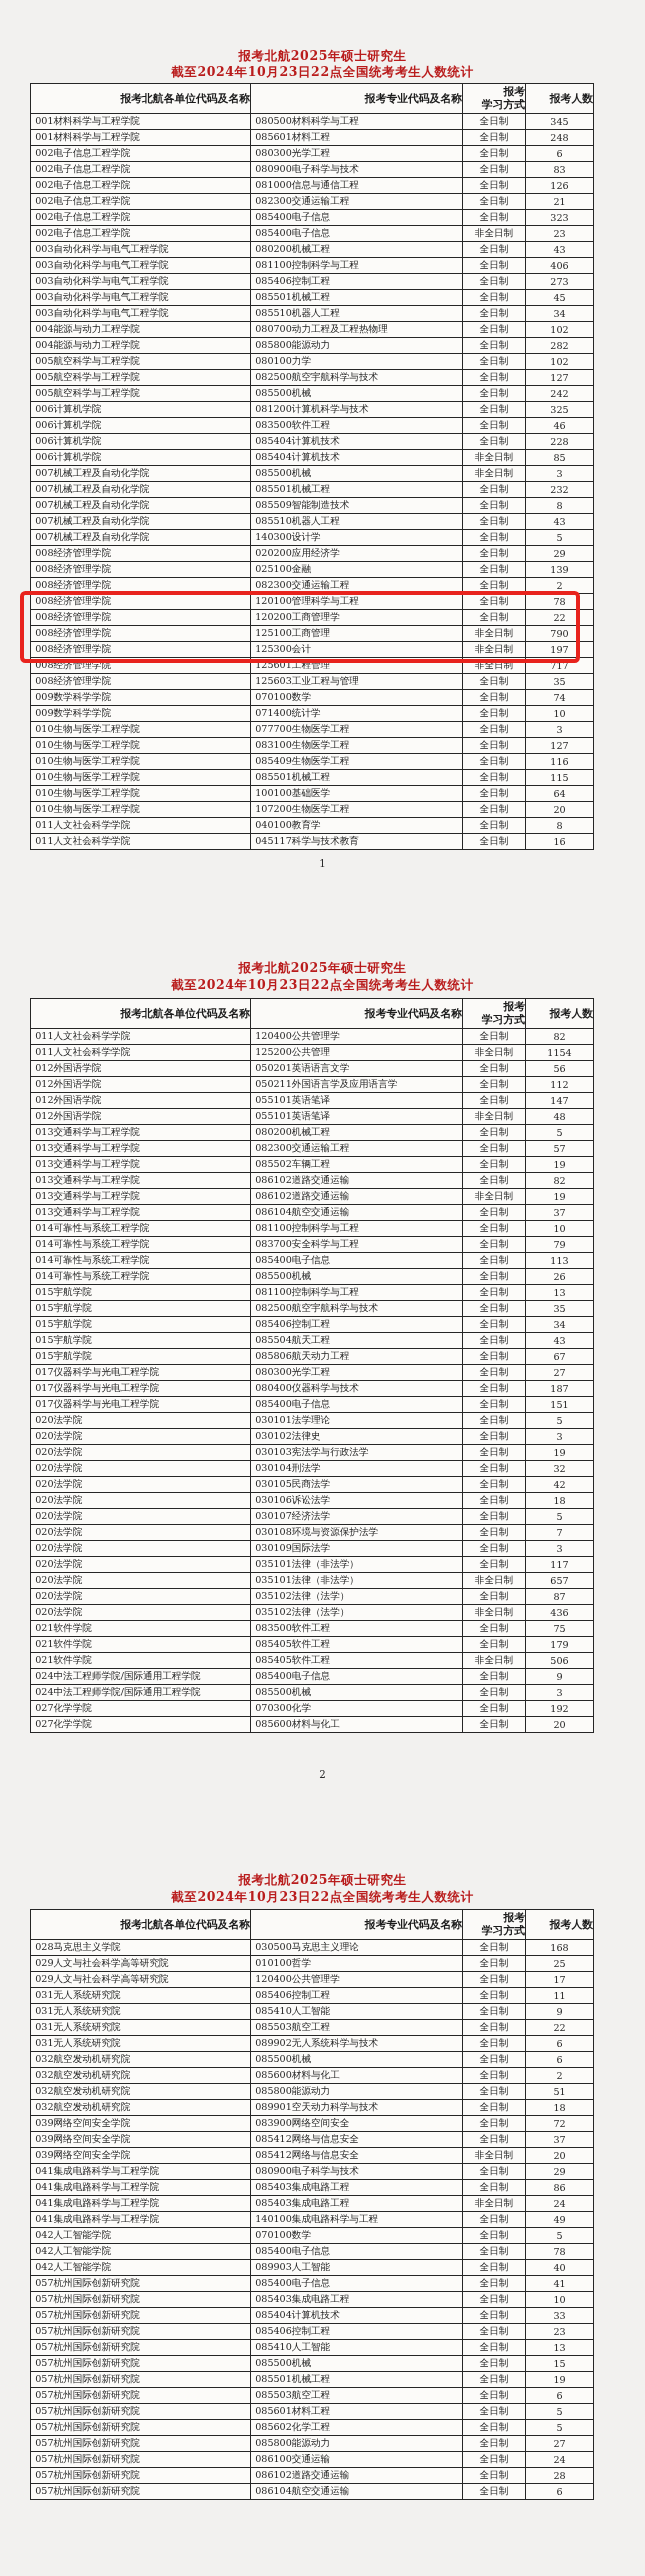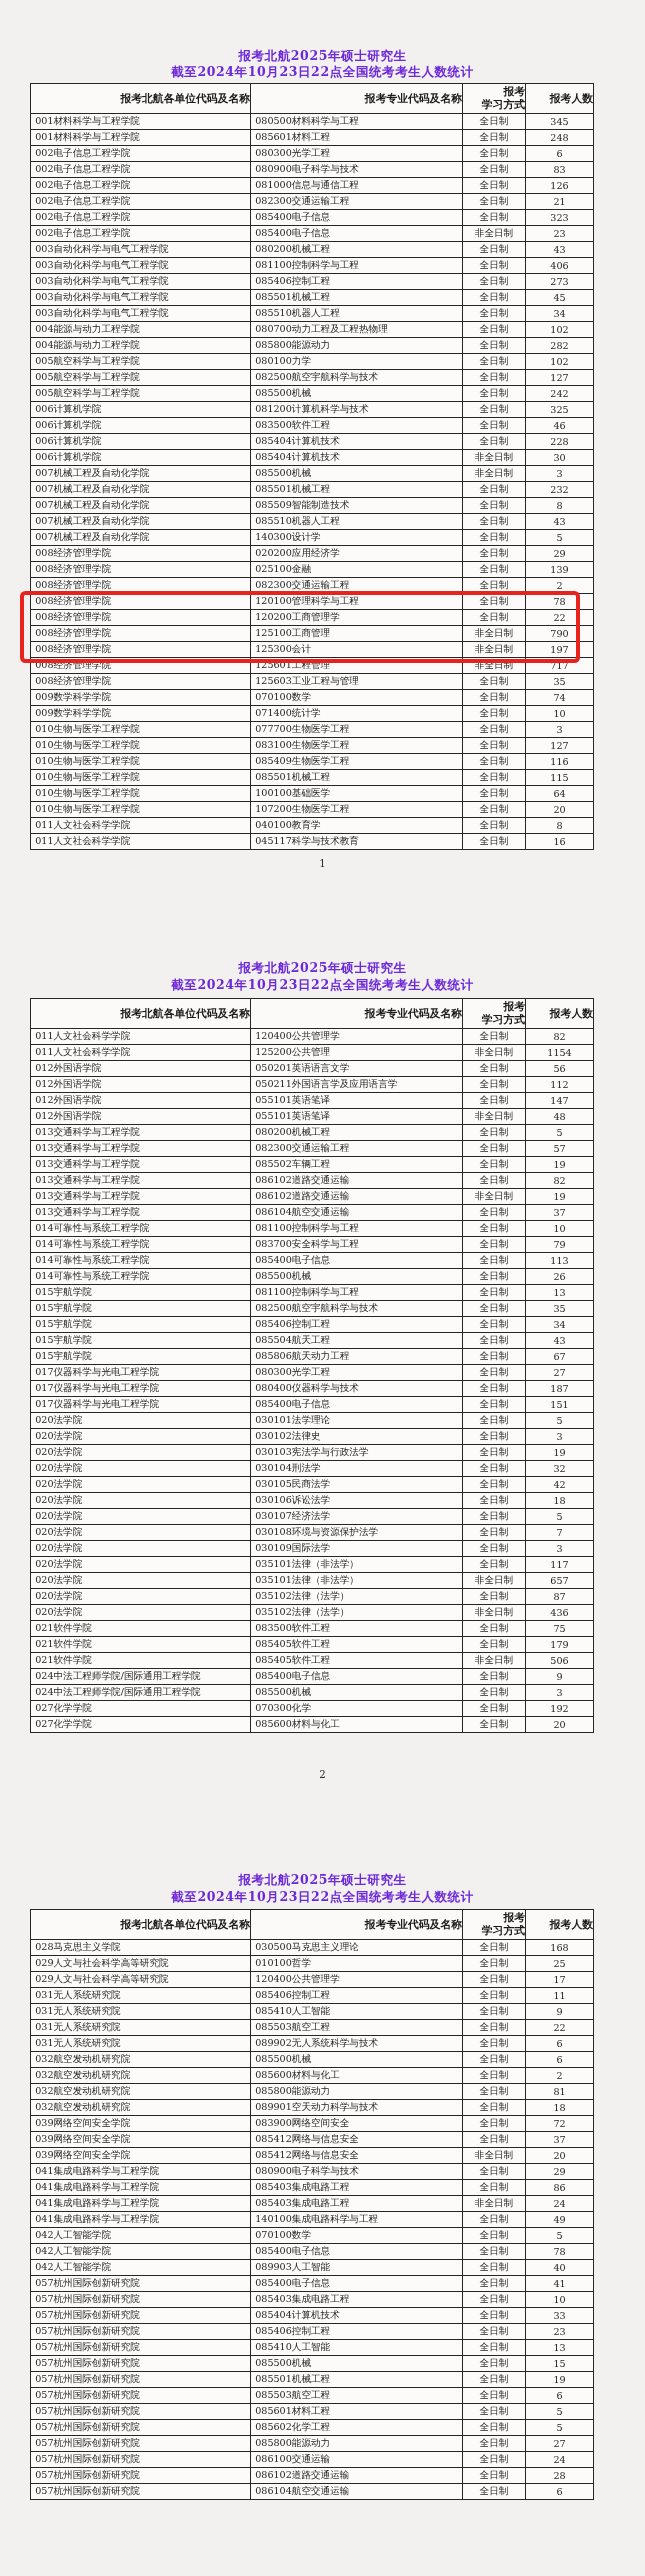--- a/index.html
+++ b/index.html
@@ -5,21 +5,21 @@
   html,body{margin:0;padding:0;background:#e7e6e4;}
   .sheet{
     position:relative;width:645px;height:2576px;margin:0;
     background:#f2f1ef;
     font-family:"DejaVu Serif","Liberation Serif",serif;
     color:#1c1c1c;overflow:hidden;
   }
   .page-title{
     position:absolute;left:0;width:645px;text-align:center;
     font-size:12.5px;font-weight:bold;letter-spacing:0.6px;line-height:15.5px;
-    color:#6d28d9;white-space:nowrap;
+    color:#b91c1c;white-space:nowrap;
   }
   .stats-table{
     position:absolute;left:30px;width:564px;
     border-collapse:collapse;table-layout:fixed;
     background:#fcfbf9;border:1.8px solid #1f1f1f;
   }
   .stats-table th,.stats-table td{
     border:1.2px solid #262626;overflow:hidden;white-space:nowrap;
   }
   .stats-table th{
@@ -189,21 +189,21 @@
         <tr>
           <td class="c0">006计算机学院</td>
           <td class="c1">085404计算机技术</td>
           <td class="c2">全日制</td>
           <td class="c3">228</td>
         </tr>
         <tr>
           <td class="c0">006计算机学院</td>
           <td class="c1">085404计算机技术</td>
           <td class="c2">非全日制</td>
-          <td class="c3">30</td>
+          <td class="c3">85</td>
         </tr>
         <tr>
           <td class="c0">007机械工程及自动化学院</td>
           <td class="c1">085500机械</td>
           <td class="c2">非全日制</td>
           <td class="c3">3</td>
         </tr>
         <tr>
           <td class="c0">007机械工程及自动化学院</td>
           <td class="c1">085501机械工程</td>
@@ -708,21 +708,21 @@
         <tr>
           <td class="c0">032航空发动机研究院</td>
           <td class="c1">085600材料与化工</td>
           <td class="c2">全日制</td>
           <td class="c3">2</td>
         </tr>
         <tr>
           <td class="c0">032航空发动机研究院</td>
           <td class="c1">085800能源动力</td>
           <td class="c2">全日制</td>
-          <td class="c3">81</td>
+          <td class="c3">51</td>
         </tr>
         <tr>
           <td class="c0">032航空发动机研究院</td>
           <td class="c1">089901空天动力科学与技术</td>
           <td class="c2">全日制</td>
           <td class="c3">18</td>
         </tr>
         <tr>
           <td class="c0">039网络空间安全学院</td>
           <td class="c1">083900网络空间安全</td>

